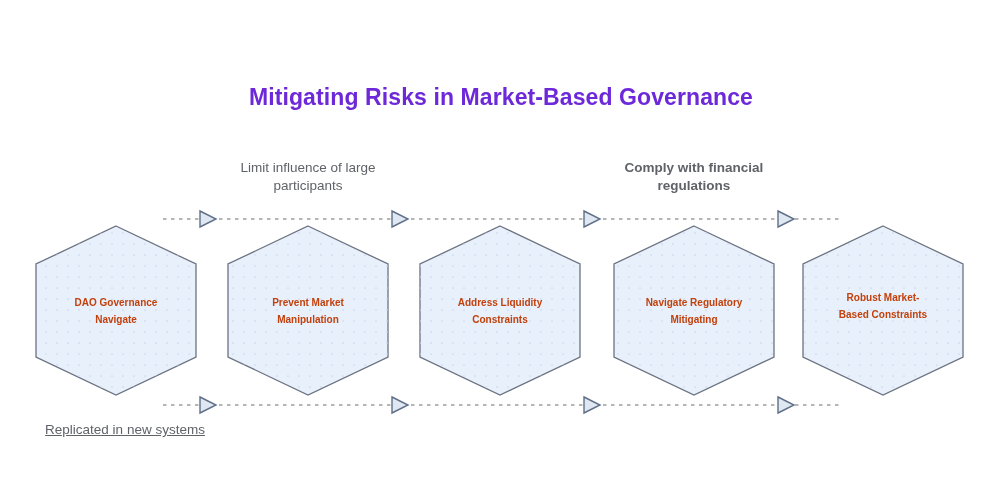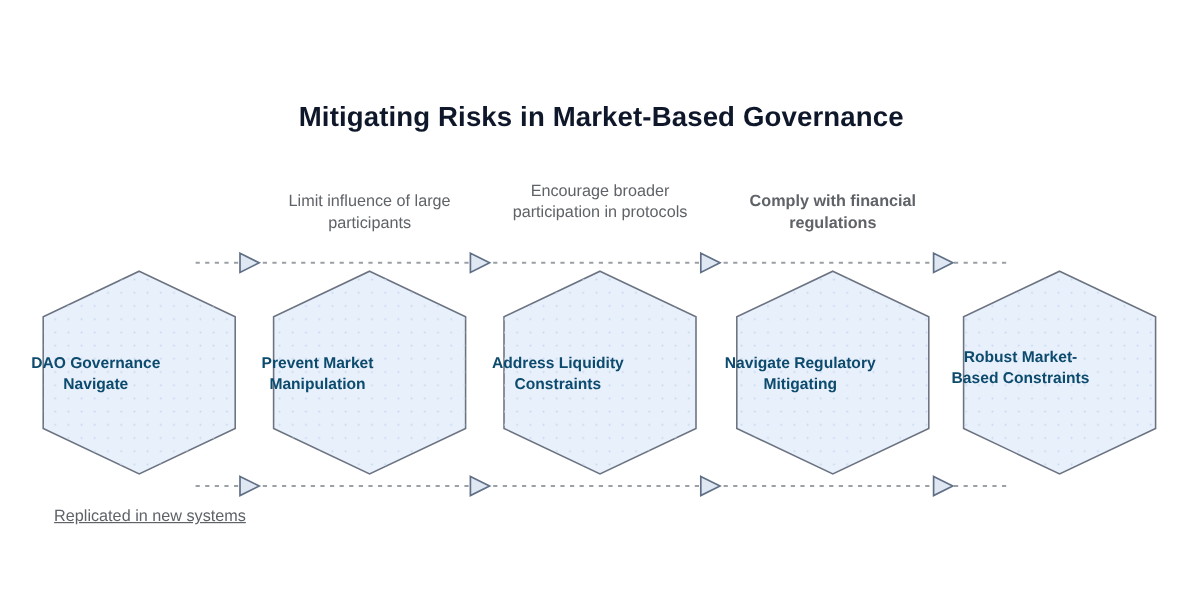--- a/index.html
+++ b/index.html
@@ -24,21 +24,21 @@
 
   
   .page-title {
     position: absolute;
     left: 0;
     top: 84px;
     width: 1002px;
     text-align: center;
     font-size: 23px;
     font-weight: bold;
-    color: #0f172a;
+    color: #6d28d9;
     letter-spacing: 0.1px;
     white-space: nowrap;
   }
 
   
   #flow {
     position: absolute;
     left: 0;
     top: 0;
     width: 1002px;
@@ -53,27 +53,27 @@
     line-height: 17.5px;
     color: #5f6368;
   }
   .caption-top { }
   .caption-bottom { }
 
   
   .node-label {
     position: absolute;
     text-align: center;
-    font-size: 13px;
+    font-size: 10px;
     line-height: 17px;
     font-weight: bold;
-    color: #0c4a6e;
+    color: #c2410c;
     display: flex;
     align-items: center;
-    justify-content: flex-start;
+    justify-content: center;
   }
 </style>
 </head>
 <body>
 
 <div id="canvas">
 
   <div class="page-title">Mitigating Risks in Market-Based Governance</div>
 
   <svg id="flow" viewBox="0 0 1002 496">
@@ -165,20 +165,19 @@
 
   <div class="node-label" style="left:793px; top:280px; width:180px; height:52px;">
     <span>
       <span>Robust Market-</span><br>
       <span>Based Constraints</span>
     </span>
   </div>
 
   <div class="caption caption-top" style="left:226px; top:159px; width:164px;">Limit influence of large participants</div>
 
-  <div class="caption caption-top" style="left:420px; top:150px; width:160px;">Encourage broader participation in protocols</div>
 
   <div class="caption caption-top" style="left:612px; top:159px; width:164px;font-weight:bold;">Comply with financial regulations</div>
 
   <div class="caption caption-bottom" style="left:43px; top:421px; width:164px;text-decoration:underline;">Replicated in new systems</div>
 
 
 </div>
 
 </body></html>

